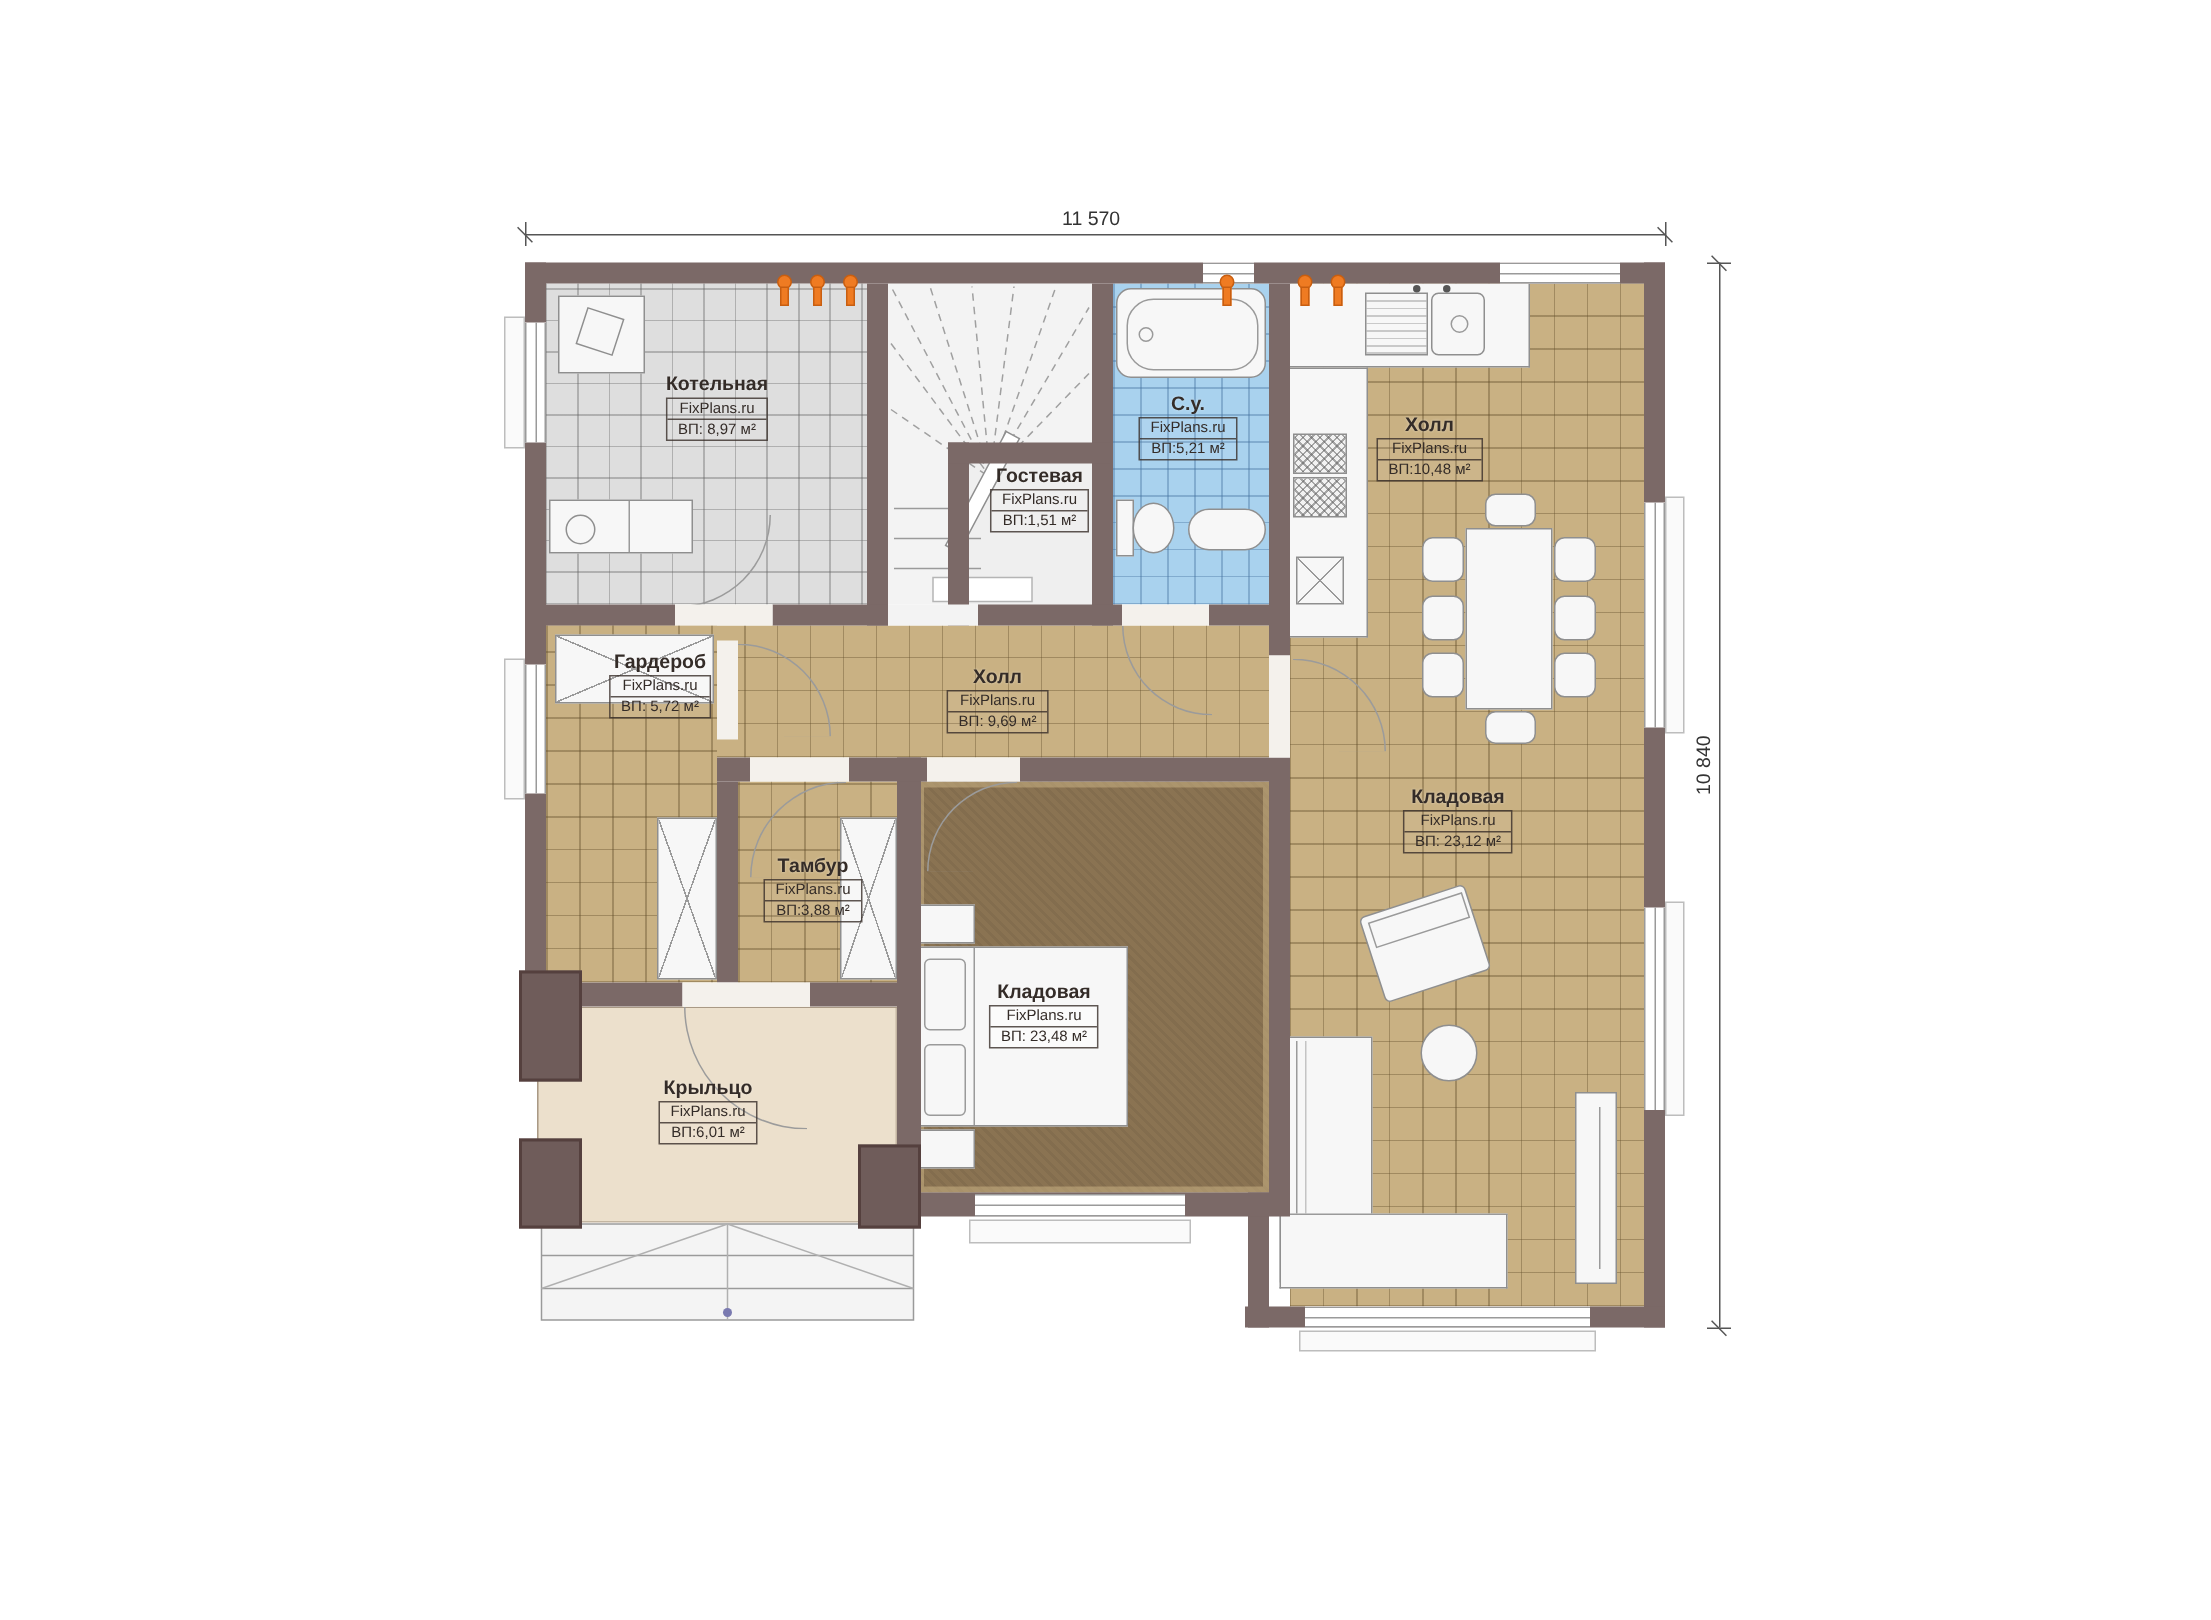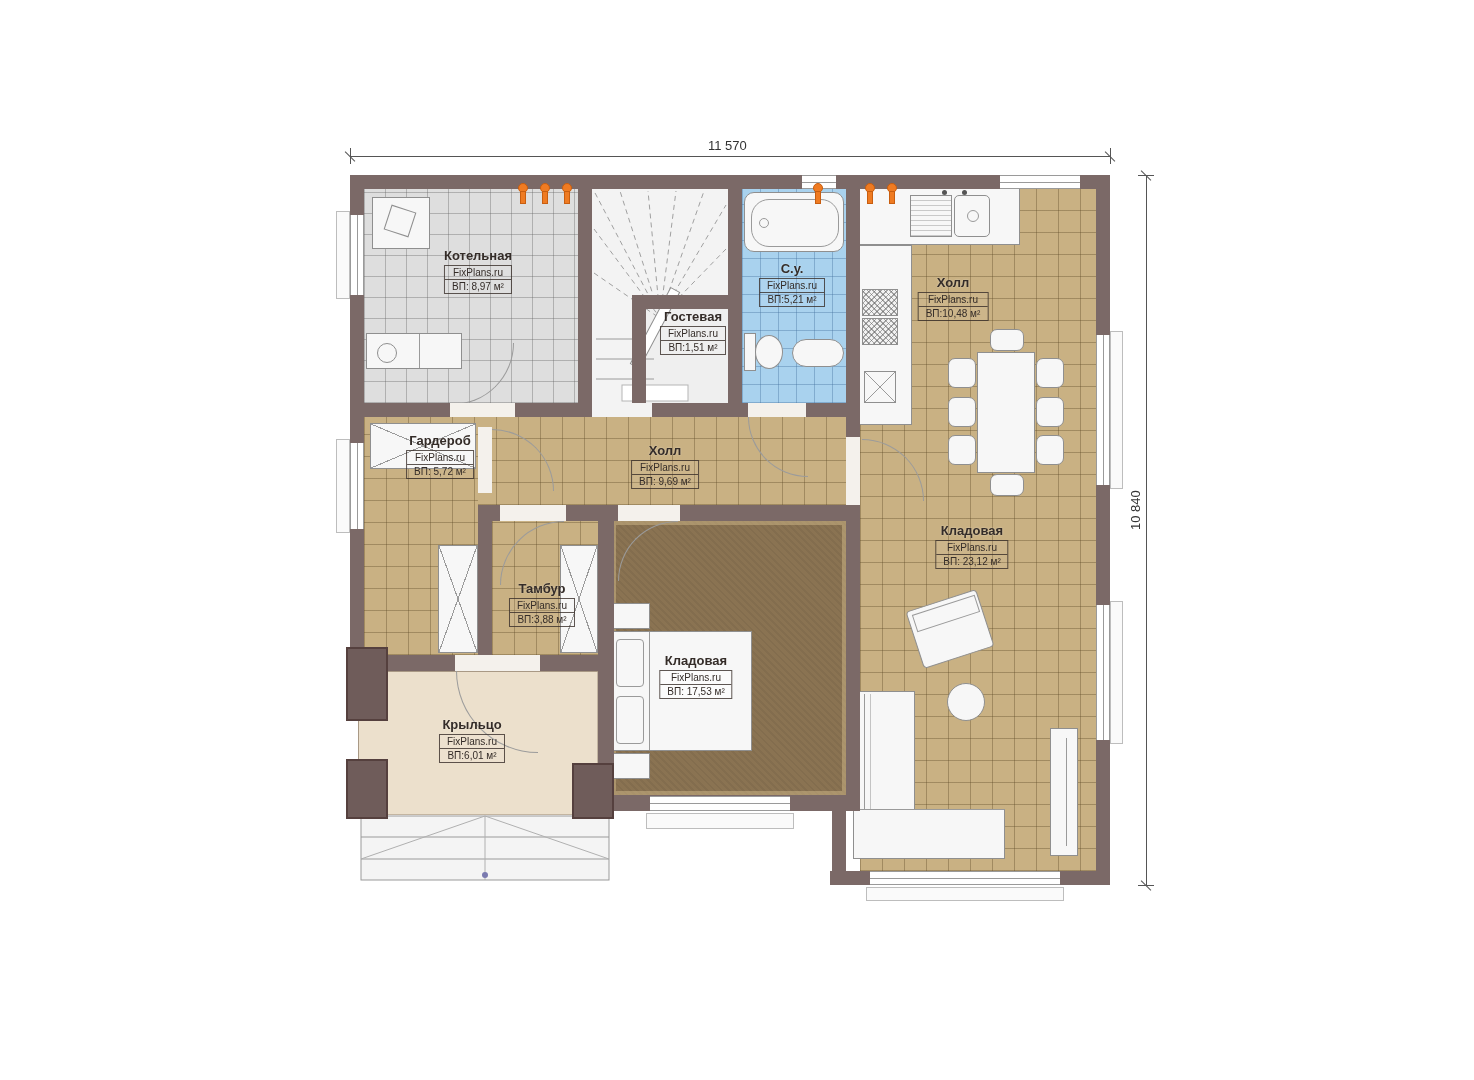--- a/index.html
+++ b/index.html
@@ -318,29 +318,29 @@
   <div class="room-label" style="left:315px;top:268px;">
     <div class="rname">Холл</div>
     <div class="rbox"><div class="rrow">FixPlans.ru</div>
       <div class="rrow">ВП: 9,69 м²</div></div>
   </div>
   <div class="room-label" style="left:622px;top:348px;">
     <div class="rname">Кладовая</div>
     <div class="rbox"><div class="rrow">FixPlans.ru</div>
       <div class="rrow">ВП: 23,12 м²</div></div>
   </div>
-  <div class="room-label" style="left:192px;top:406px;">
+  <div class="room-label" style="left:192px;top:394px;">
     <div class="rname">Тамбур</div>
     <div class="rbox"><div class="rrow">FixPlans.ru</div>
       <div class="rrow">ВП:3,88 м²</div></div>
   </div>
   <div class="room-label" style="left:346px;top:478px;">
     <div class="rname">Кладовая</div>
     <div class="rbox" style="background:rgba(255,255,255,.55);"><div class="rrow">FixPlans.ru</div>
-      <div class="rrow">ВП: 17,53 м²</div></div>
+      <div class="rrow">ВП: 23,48 м²</div></div>
   </div>
   <div class="room-label" style="left:122px;top:542px;">
     <div class="rname">Крыльцо</div>
     <div class="rbox"><div class="rrow">FixPlans.ru</div>
       <div class="rrow">ВП:6,01 м²</div></div>
   </div>
 
 </div>
 
 </body></html>

